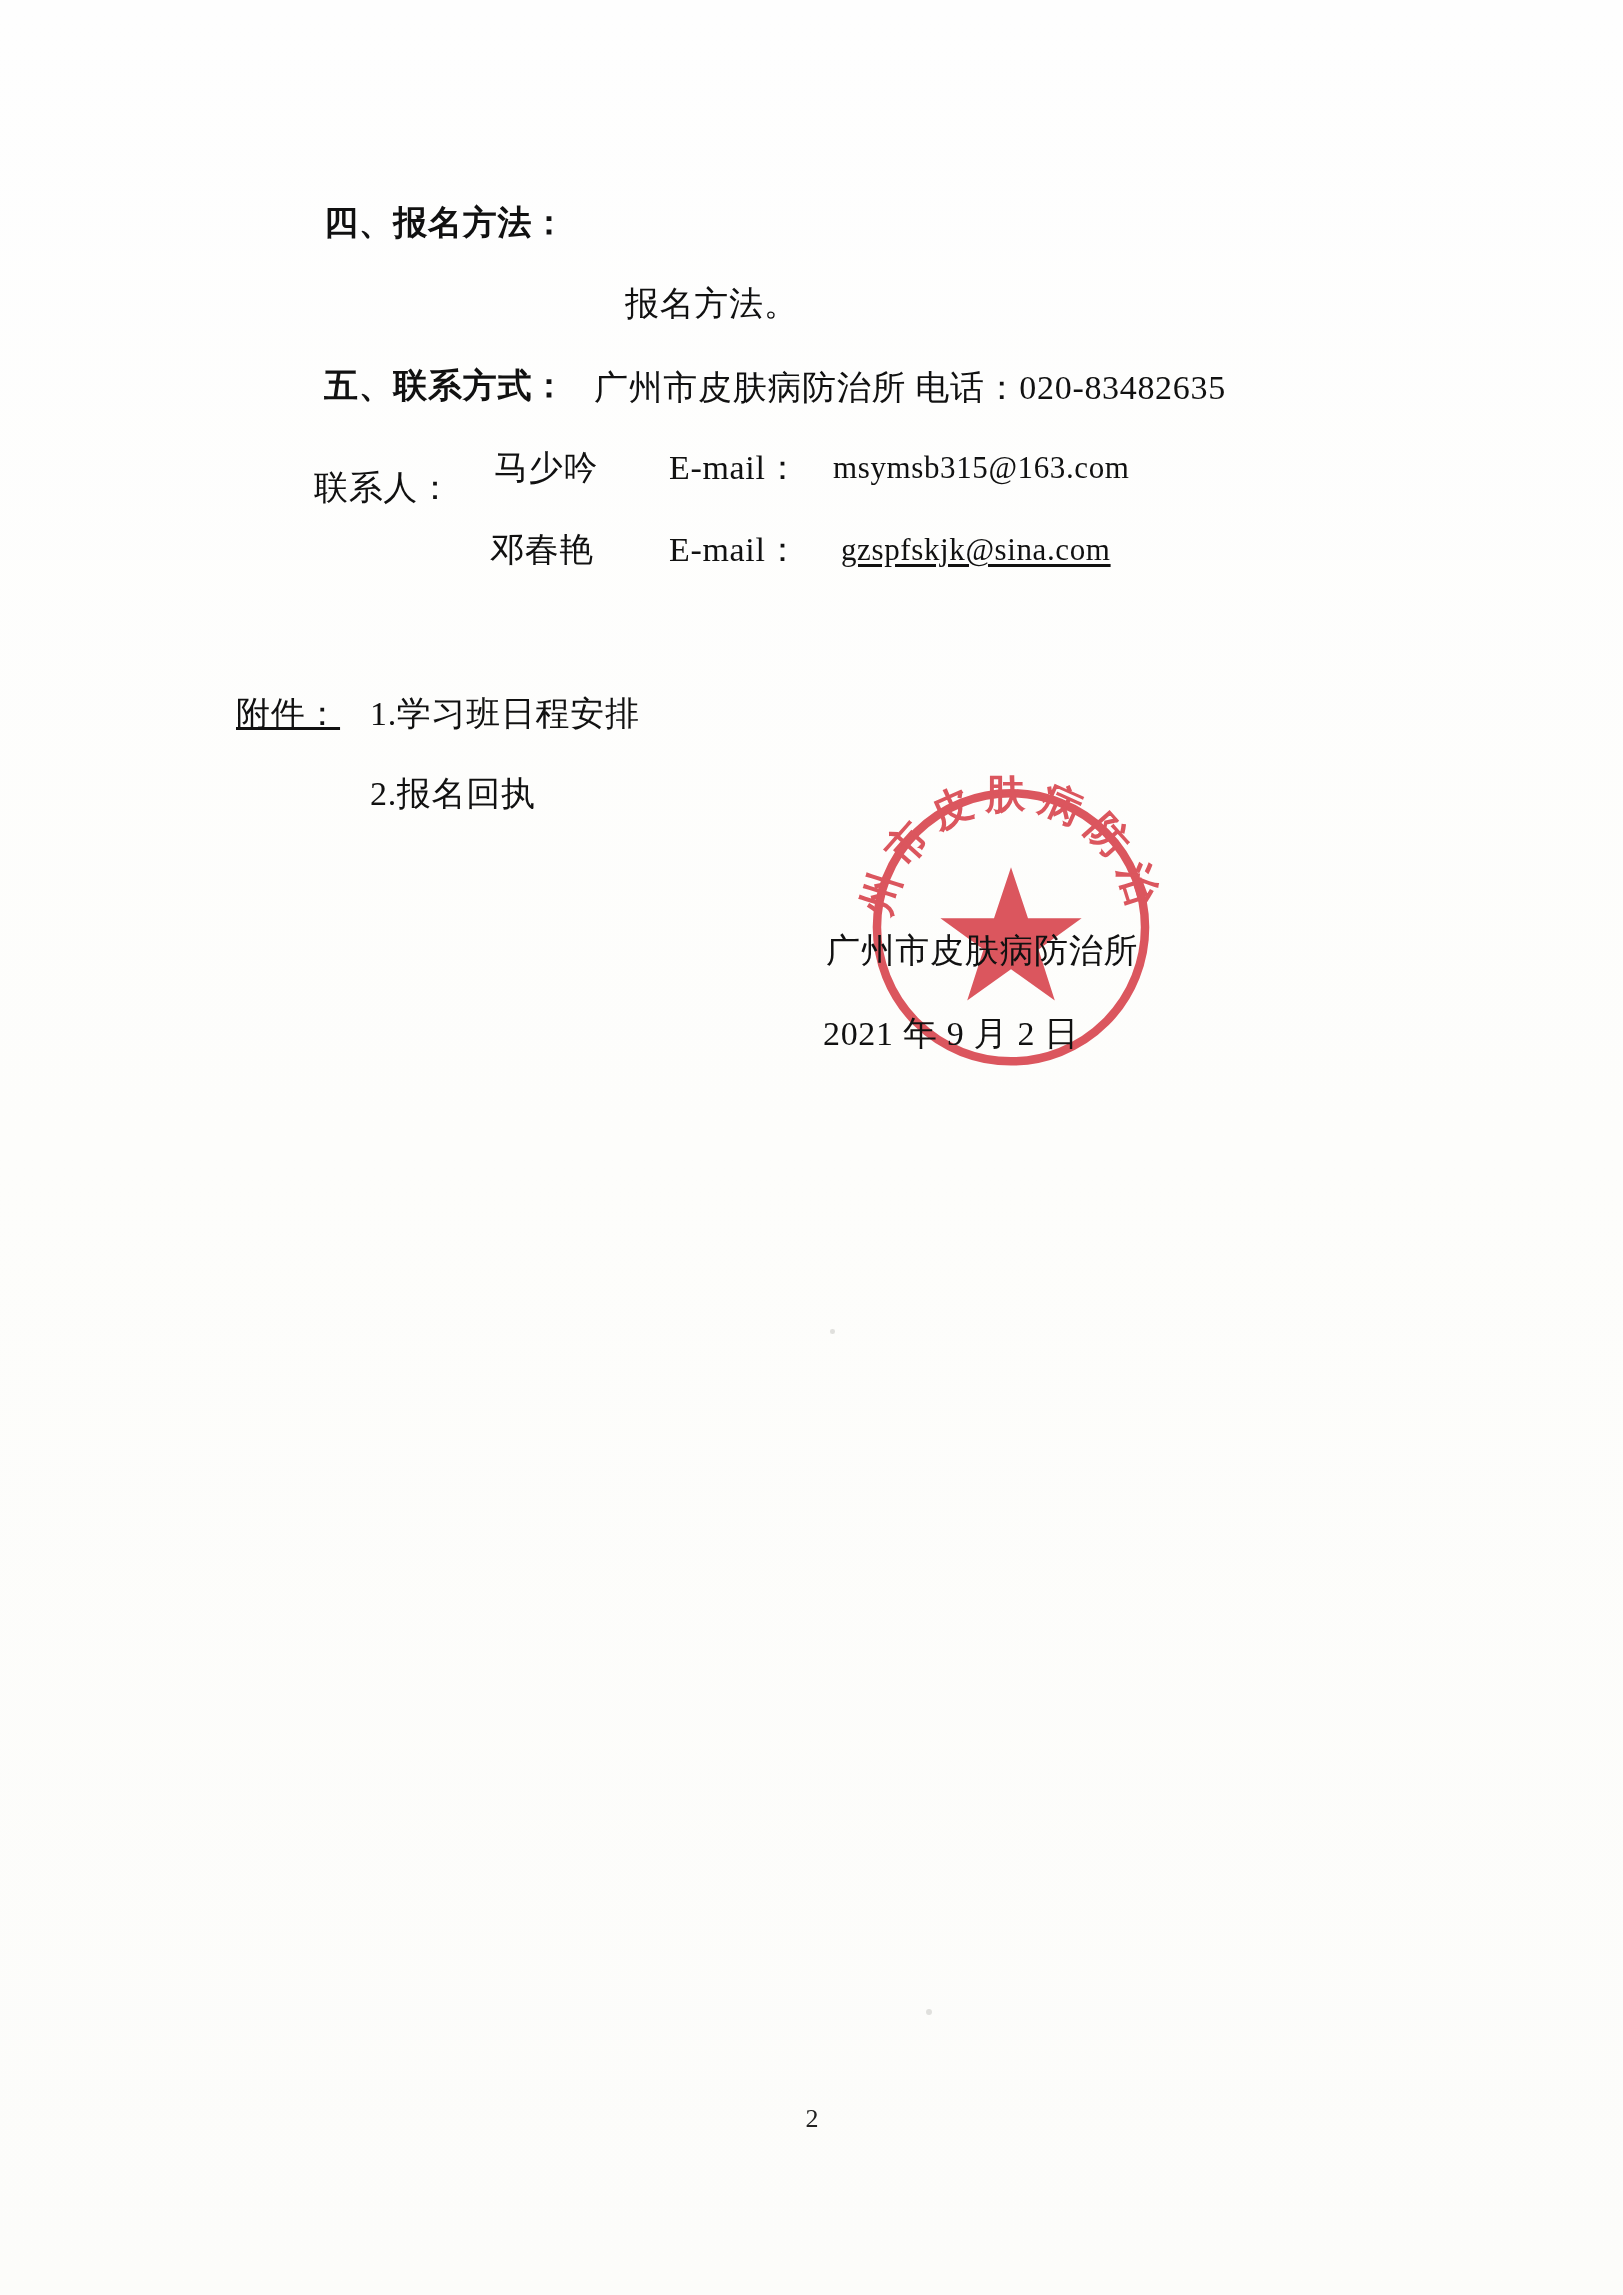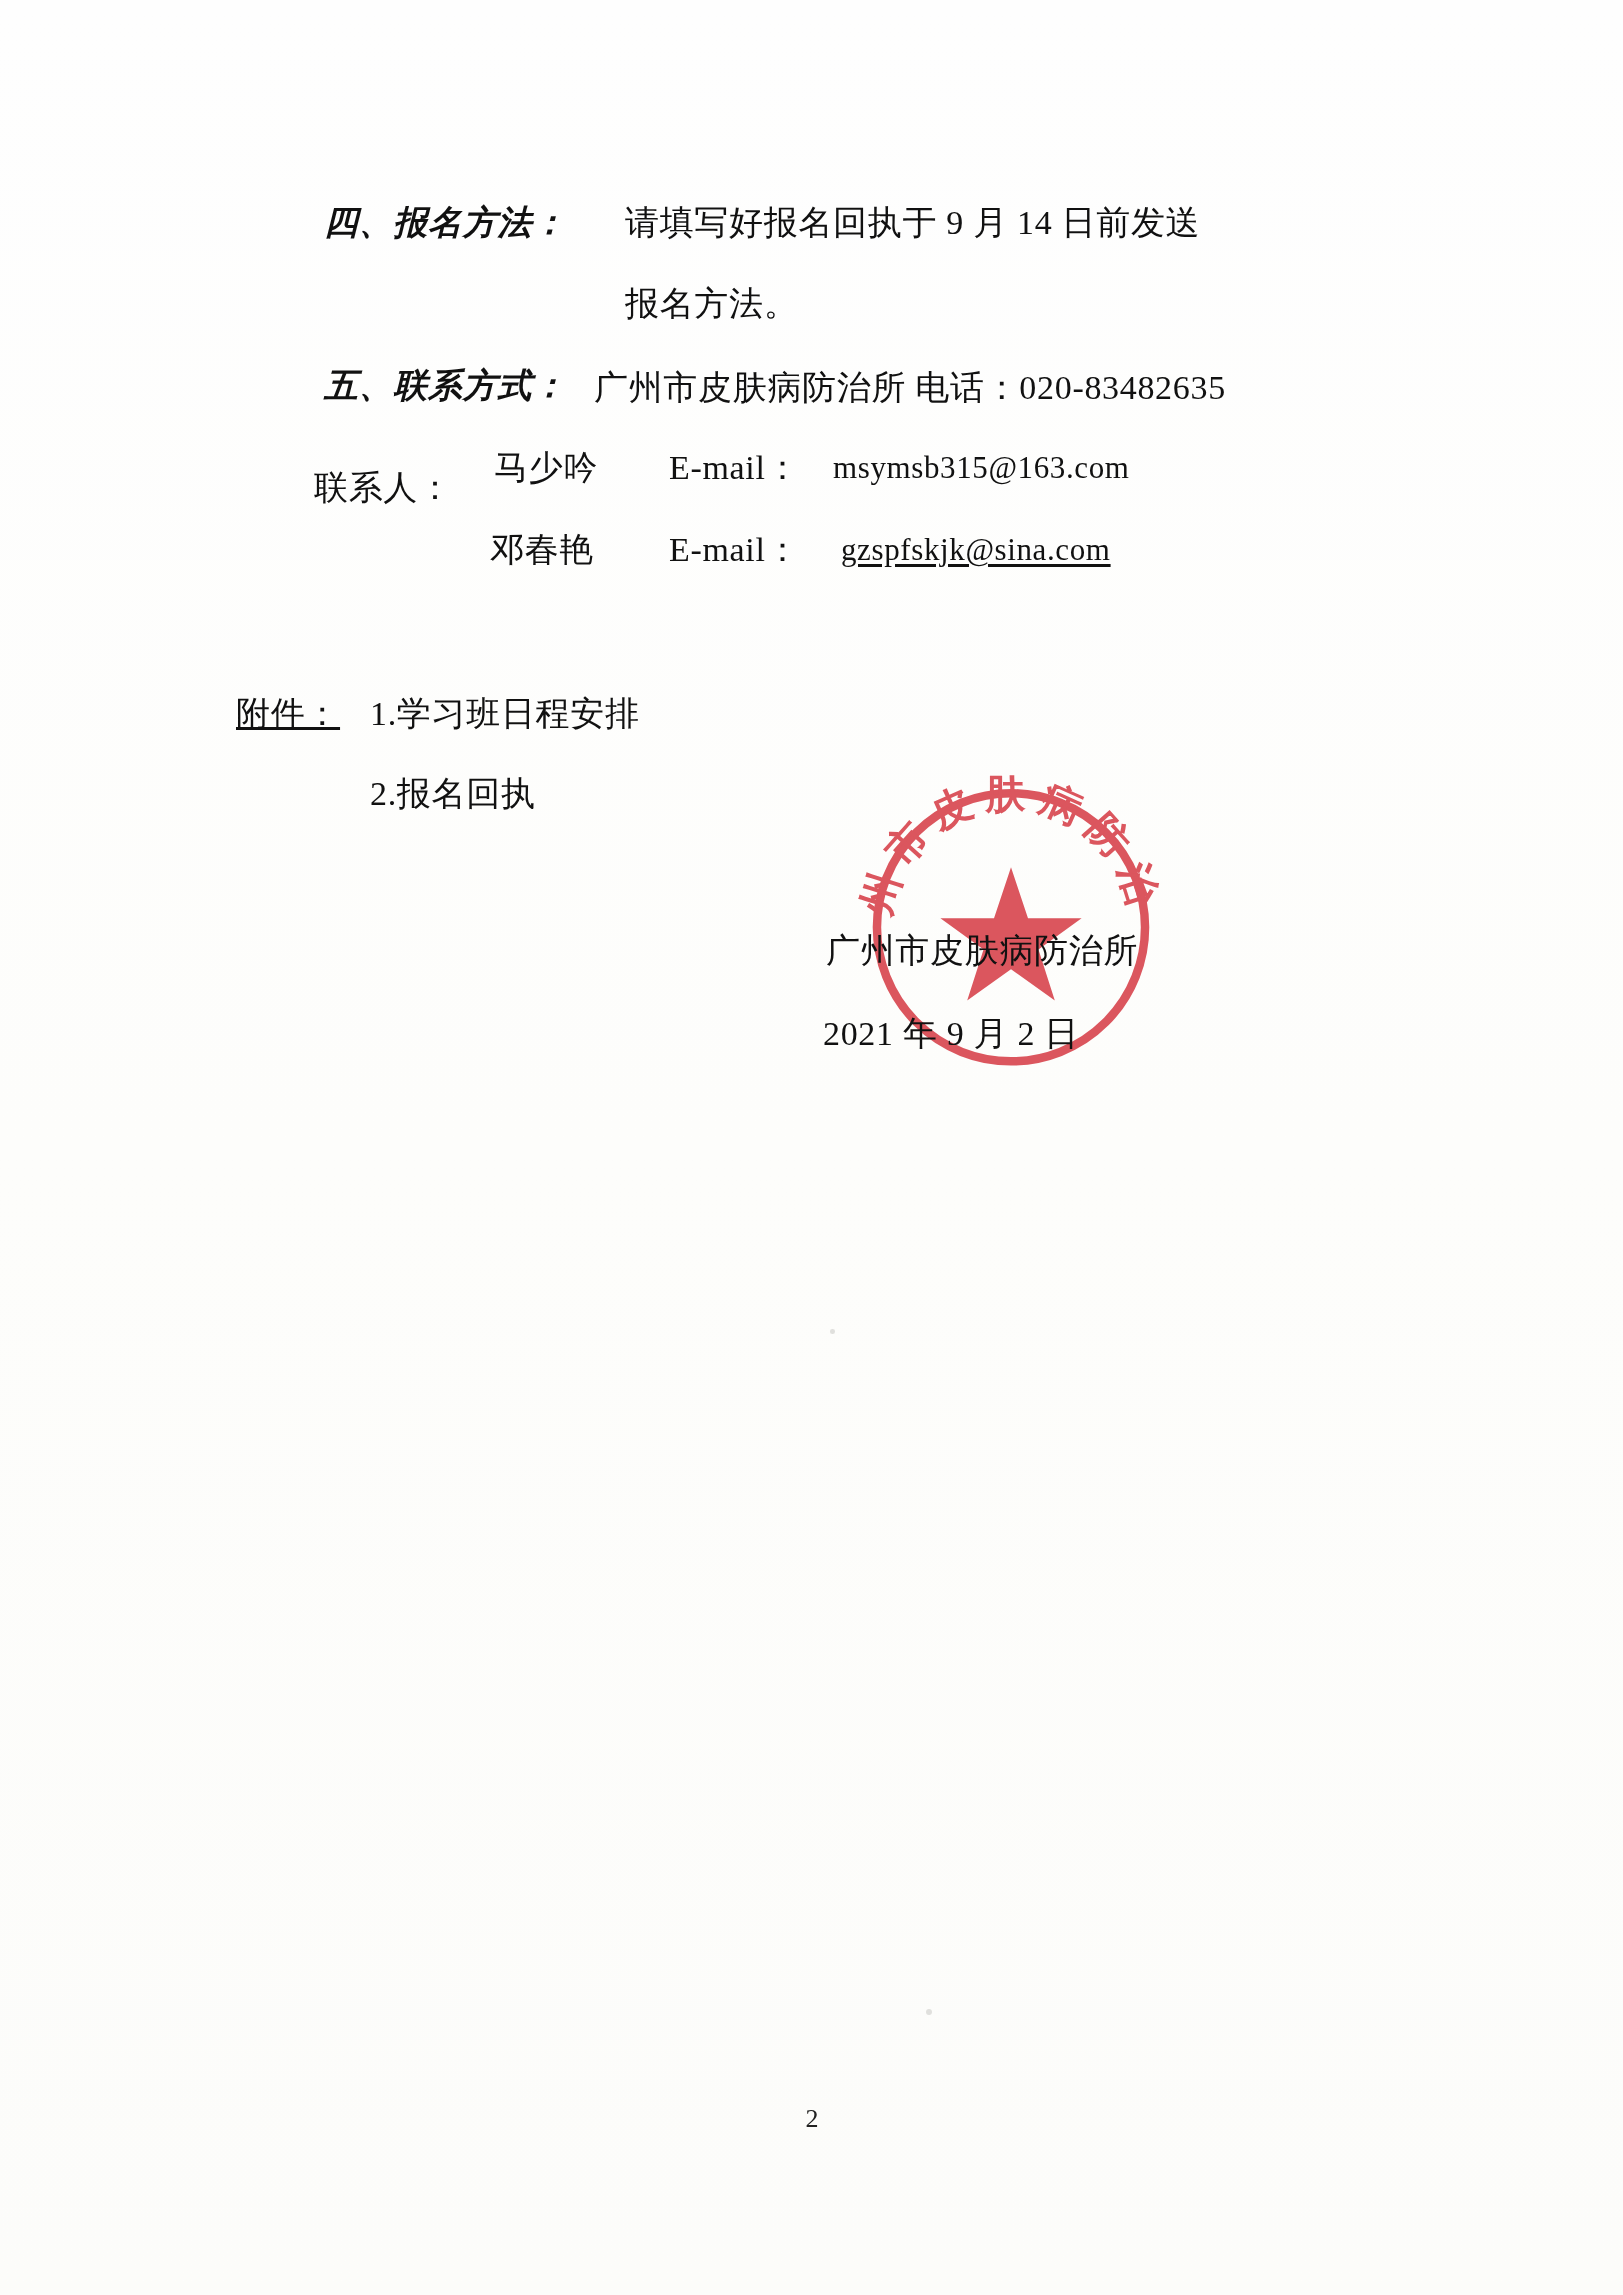--- a/index.html
+++ b/index.html
@@ -38,21 +38,20 @@
     position: absolute;
     white-space: nowrap;
     letter-spacing: 0.02em;
   }
 
   .serif-cn {
     font-family: "Liberation Serif", "DejaVu Serif", serif;
   }
   .bold-cn {
     font-weight: bold;
-    font-style: italic;
   }
   .mono {
     font-family: Liberation Serif, serif;
   }
 
   
   .s1 { font-size: 34px; }
   .s-num { font-size: 31px; }
 
   .underline-link {
@@ -91,21 +90,20 @@
 </style>
 </head>
 <body>
 
 <div class="page">
   <div class="paper-tint"></div>
 
   <div class="content">
 
     <div class="line s1 serif-cn bold-cn" style="left:324px; top:200px;">四、报名方法：</div>
-    <div class="line s1 serif-cn" style="left:625px; top:200px;">请填写好报名回执于 9 月 14 日前发送</div>
     <div class="line s1 serif-cn" style="left:625px; top:281px;">报名方法。</div>
 
     <div class="line s1 serif-cn bold-cn" style="left:324px; top:363px;">五、联系方式：</div>
     <div class="line s1 serif-cn" style="left:594px; top:365px;">广州市皮肤病防治所  电话：020-83482635</div>
 
     <div class="line s1 serif-cn" style="left:314px; top:445px;margin-top:20px;">联系人：</div>
     <div class="line s1 serif-cn" style="left:494px; top:445px;text-align:center;">马少吟</div>
     <div class="line s1 serif-cn" style="left:669px; top:445px;">E-mail：</div>
     <div class="line s-num mono" style="left:833px; top:450px;">msymsb315@163.com</div>
 

